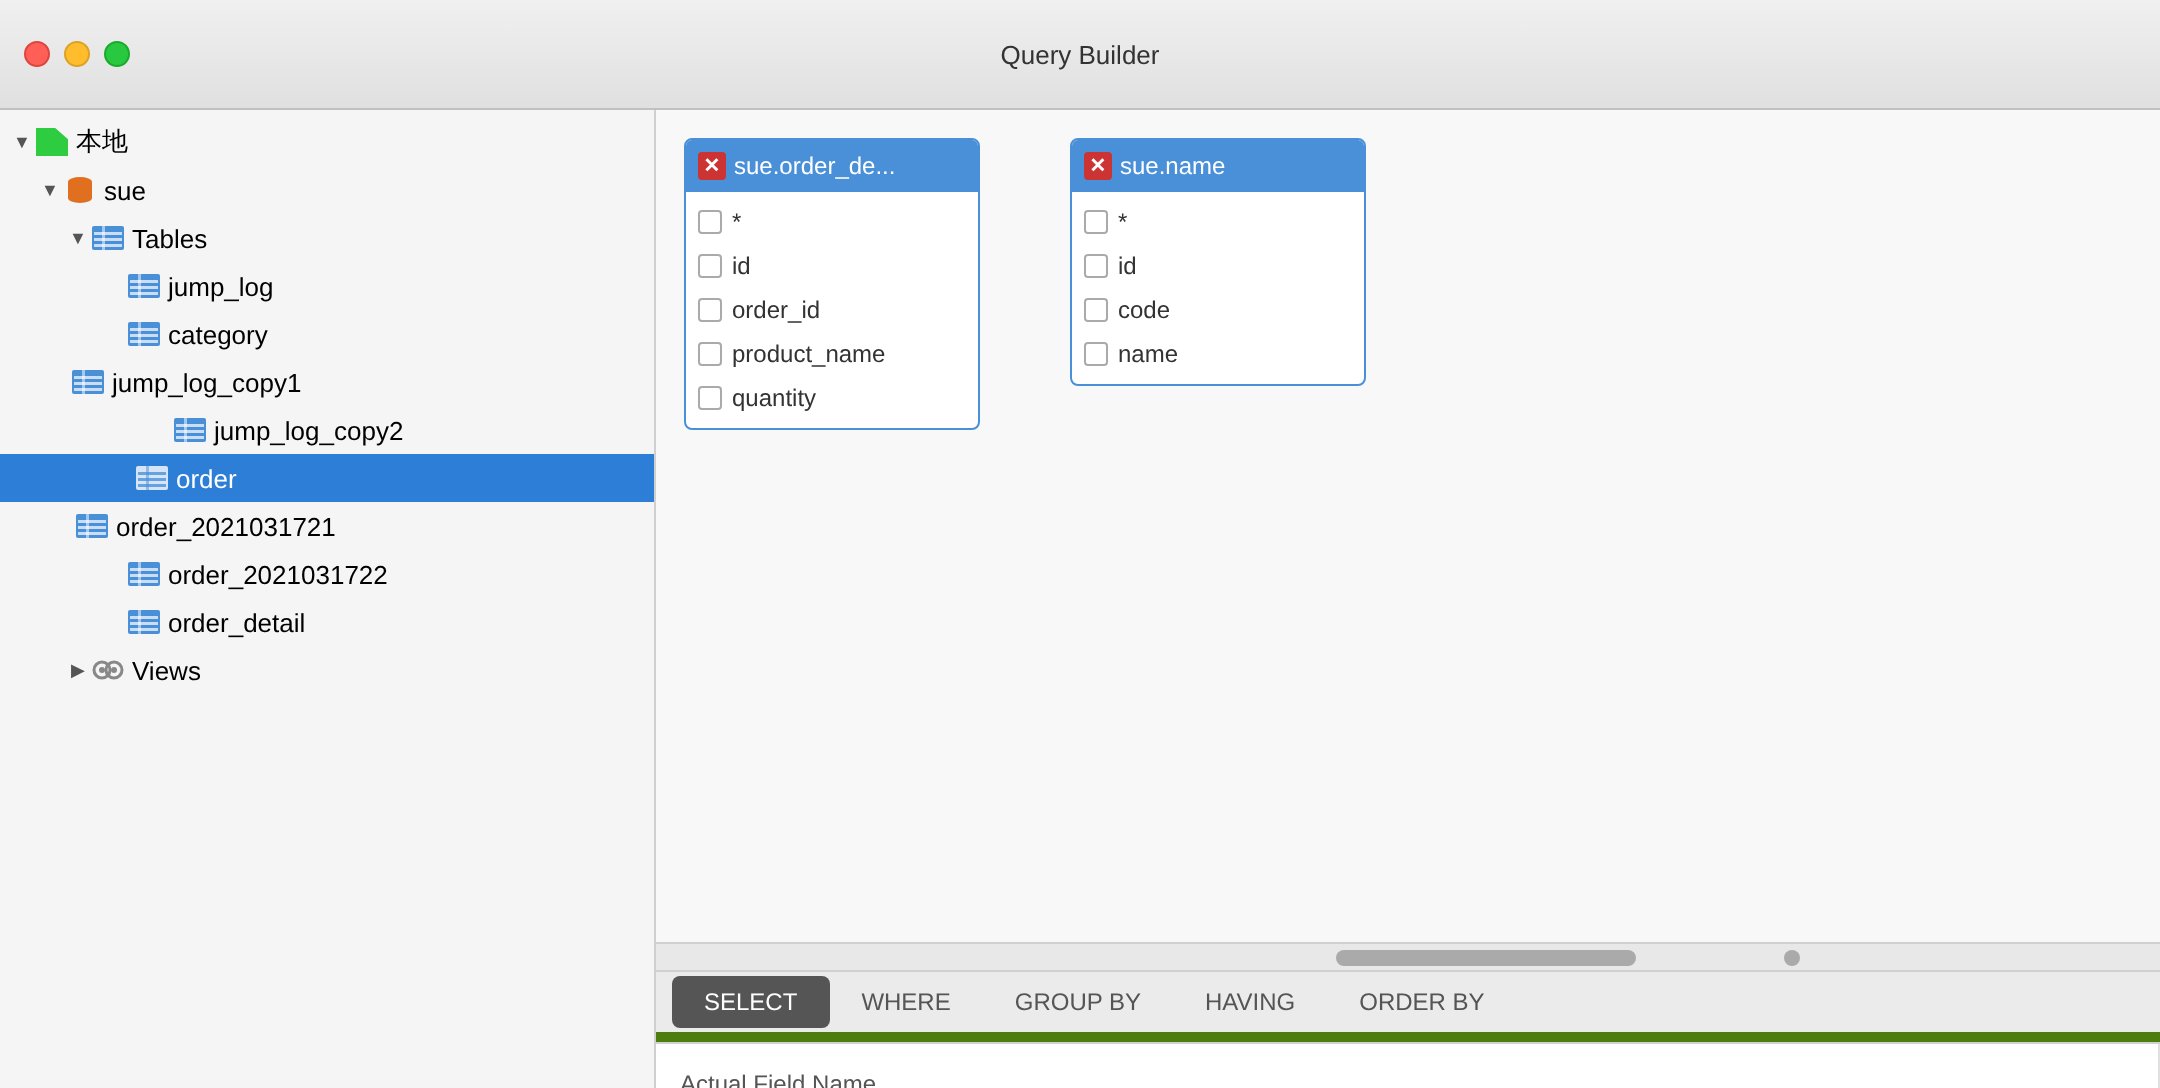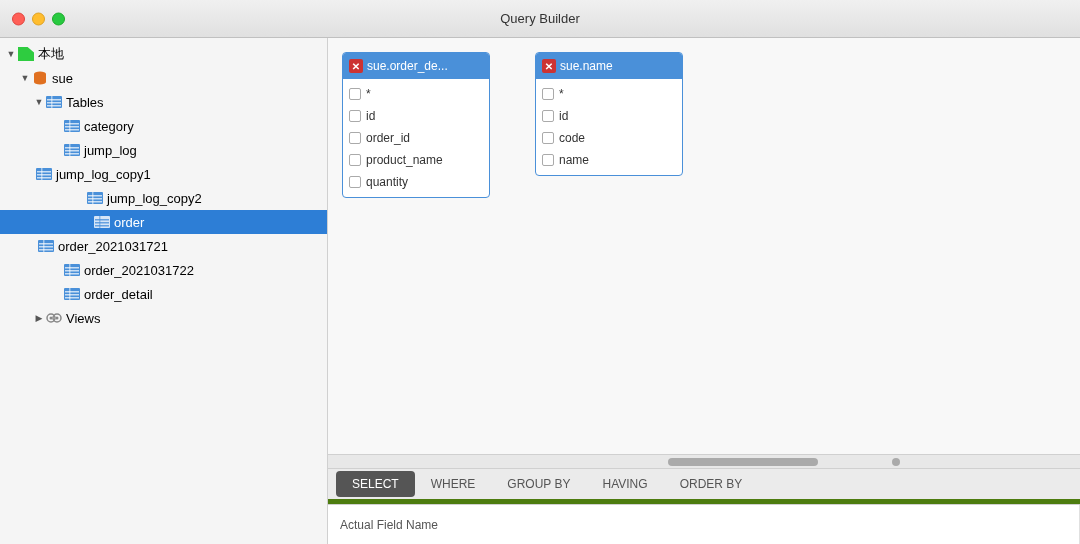--- a/index.html
+++ b/index.html
@@ -7,21 +7,21 @@
       font-family: -apple-system, BlinkMacSystemFont, "Helvetica Neue", Arial, sans-serif;
       font-size: 13px;
       background: #ececec;
       width: 1080px;
       height: 544px;
       overflow: hidden;
     }
 
     
     .titlebar {
-      height: 38px;
+      height: 55px;
       background: linear-gradient(to bottom, #f0f0f0, #e0e0e0);
       border-bottom: 1px solid #c0c0c0;
       display: flex;
       align-items: center;
       justify-content: center;
       position: relative;
     }
     .titlebar-title {
       font-size: 13px;
       font-weight: 500;
@@ -319,35 +319,35 @@
       <span class="tree-arrow" style="width:14px"></span>
       <span class="tree-icon">
         <svg width="16" height="14" viewBox="0 0 16 14">
           <rect x="0" y="1" width="16" height="12" rx="1" fill="#4a90d9"></rect>
           <rect x="1" y="4" width="14" height="1.5" fill="white" opacity="0.7"></rect>
           <rect x="1" y="7" width="14" height="1.5" fill="white" opacity="0.7"></rect>
           <rect x="1" y="10" width="14" height="1.5" fill="white" opacity="0.7"></rect>
           <rect x="5" y="1" width="1.5" height="12" fill="white" opacity="0.5"></rect>
         </svg>
       </span>
+      <span class="tree-label">jump_log</span>
+    </div>
+    <div class="tree-item" style="padding-left:50px">
+      <span class="tree-arrow" style="width:14px"></span>
+      <span class="tree-icon">
+        <svg width="16" height="14" viewBox="0 0 16 14">
+          <rect x="0" y="1" width="16" height="12" rx="1" fill="#4a90d9"></rect>
+          <rect x="1" y="4" width="14" height="1.5" fill="white" opacity="0.7"></rect>
+          <rect x="1" y="7" width="14" height="1.5" fill="white" opacity="0.7"></rect>
+          <rect x="1" y="10" width="14" height="1.5" fill="white" opacity="0.7"></rect>
+          <rect x="5" y="1" width="1.5" height="12" fill="white" opacity="0.5"></rect>
+        </svg>
+      </span>
       <span class="tree-label">category</span>
     </div>
-    <div class="tree-item" style="padding-left:50px">
-      <span class="tree-arrow" style="width:14px"></span>
-      <span class="tree-icon">
-        <svg width="16" height="14" viewBox="0 0 16 14">
-          <rect x="0" y="1" width="16" height="12" rx="1" fill="#4a90d9"></rect>
-          <rect x="1" y="4" width="14" height="1.5" fill="white" opacity="0.7"></rect>
-          <rect x="1" y="7" width="14" height="1.5" fill="white" opacity="0.7"></rect>
-          <rect x="1" y="10" width="14" height="1.5" fill="white" opacity="0.7"></rect>
-          <rect x="5" y="1" width="1.5" height="12" fill="white" opacity="0.5"></rect>
-        </svg>
-      </span>
-      <span class="tree-label">jump_log</span>
-    </div>
     <div class="tree-item" style="padding-left:22px">
       <span class="tree-arrow" style="width:14px"></span>
       <span class="tree-icon">
         <svg width="16" height="14" viewBox="0 0 16 14">
           <rect x="0" y="1" width="16" height="12" rx="1" fill="#4a90d9"></rect>
           <rect x="1" y="4" width="14" height="1.5" fill="white" opacity="0.7"></rect>
           <rect x="1" y="7" width="14" height="1.5" fill="white" opacity="0.7"></rect>
           <rect x="1" y="10" width="14" height="1.5" fill="white" opacity="0.7"></rect>
           <rect x="5" y="1" width="1.5" height="12" fill="white" opacity="0.5"></rect>
         </svg>
@@ -361,21 +361,21 @@
           <rect x="0" y="1" width="16" height="12" rx="1" fill="#4a90d9"></rect>
           <rect x="1" y="4" width="14" height="1.5" fill="white" opacity="0.7"></rect>
           <rect x="1" y="7" width="14" height="1.5" fill="white" opacity="0.7"></rect>
           <rect x="1" y="10" width="14" height="1.5" fill="white" opacity="0.7"></rect>
           <rect x="5" y="1" width="1.5" height="12" fill="white" opacity="0.5"></rect>
         </svg>
       </span>
       <span class="tree-label">jump_log_copy2</span>
     </div>
 
-    <div class="tree-item selected" style="padding-left:80px">
+    <div class="tree-item selected" style="padding-left:54px">
       <span class="tree-arrow" style="width:14px"></span>
       <span class="tree-icon">
         <svg width="16" height="14" viewBox="0 0 16 14">
           <rect x="0" y="1" width="16" height="12" rx="1" fill="white" opacity="0.8"></rect>
           <rect x="1" y="4" width="14" height="1.5" fill="#4a90d9" opacity="0.8"></rect>
           <rect x="1" y="7" width="14" height="1.5" fill="#4a90d9" opacity="0.8"></rect>
           <rect x="1" y="10" width="14" height="1.5" fill="#4a90d9" opacity="0.8"></rect>
           <rect x="5" y="1" width="1.5" height="12" fill="#4a90d9" opacity="0.5"></rect>
         </svg>
       </span>

